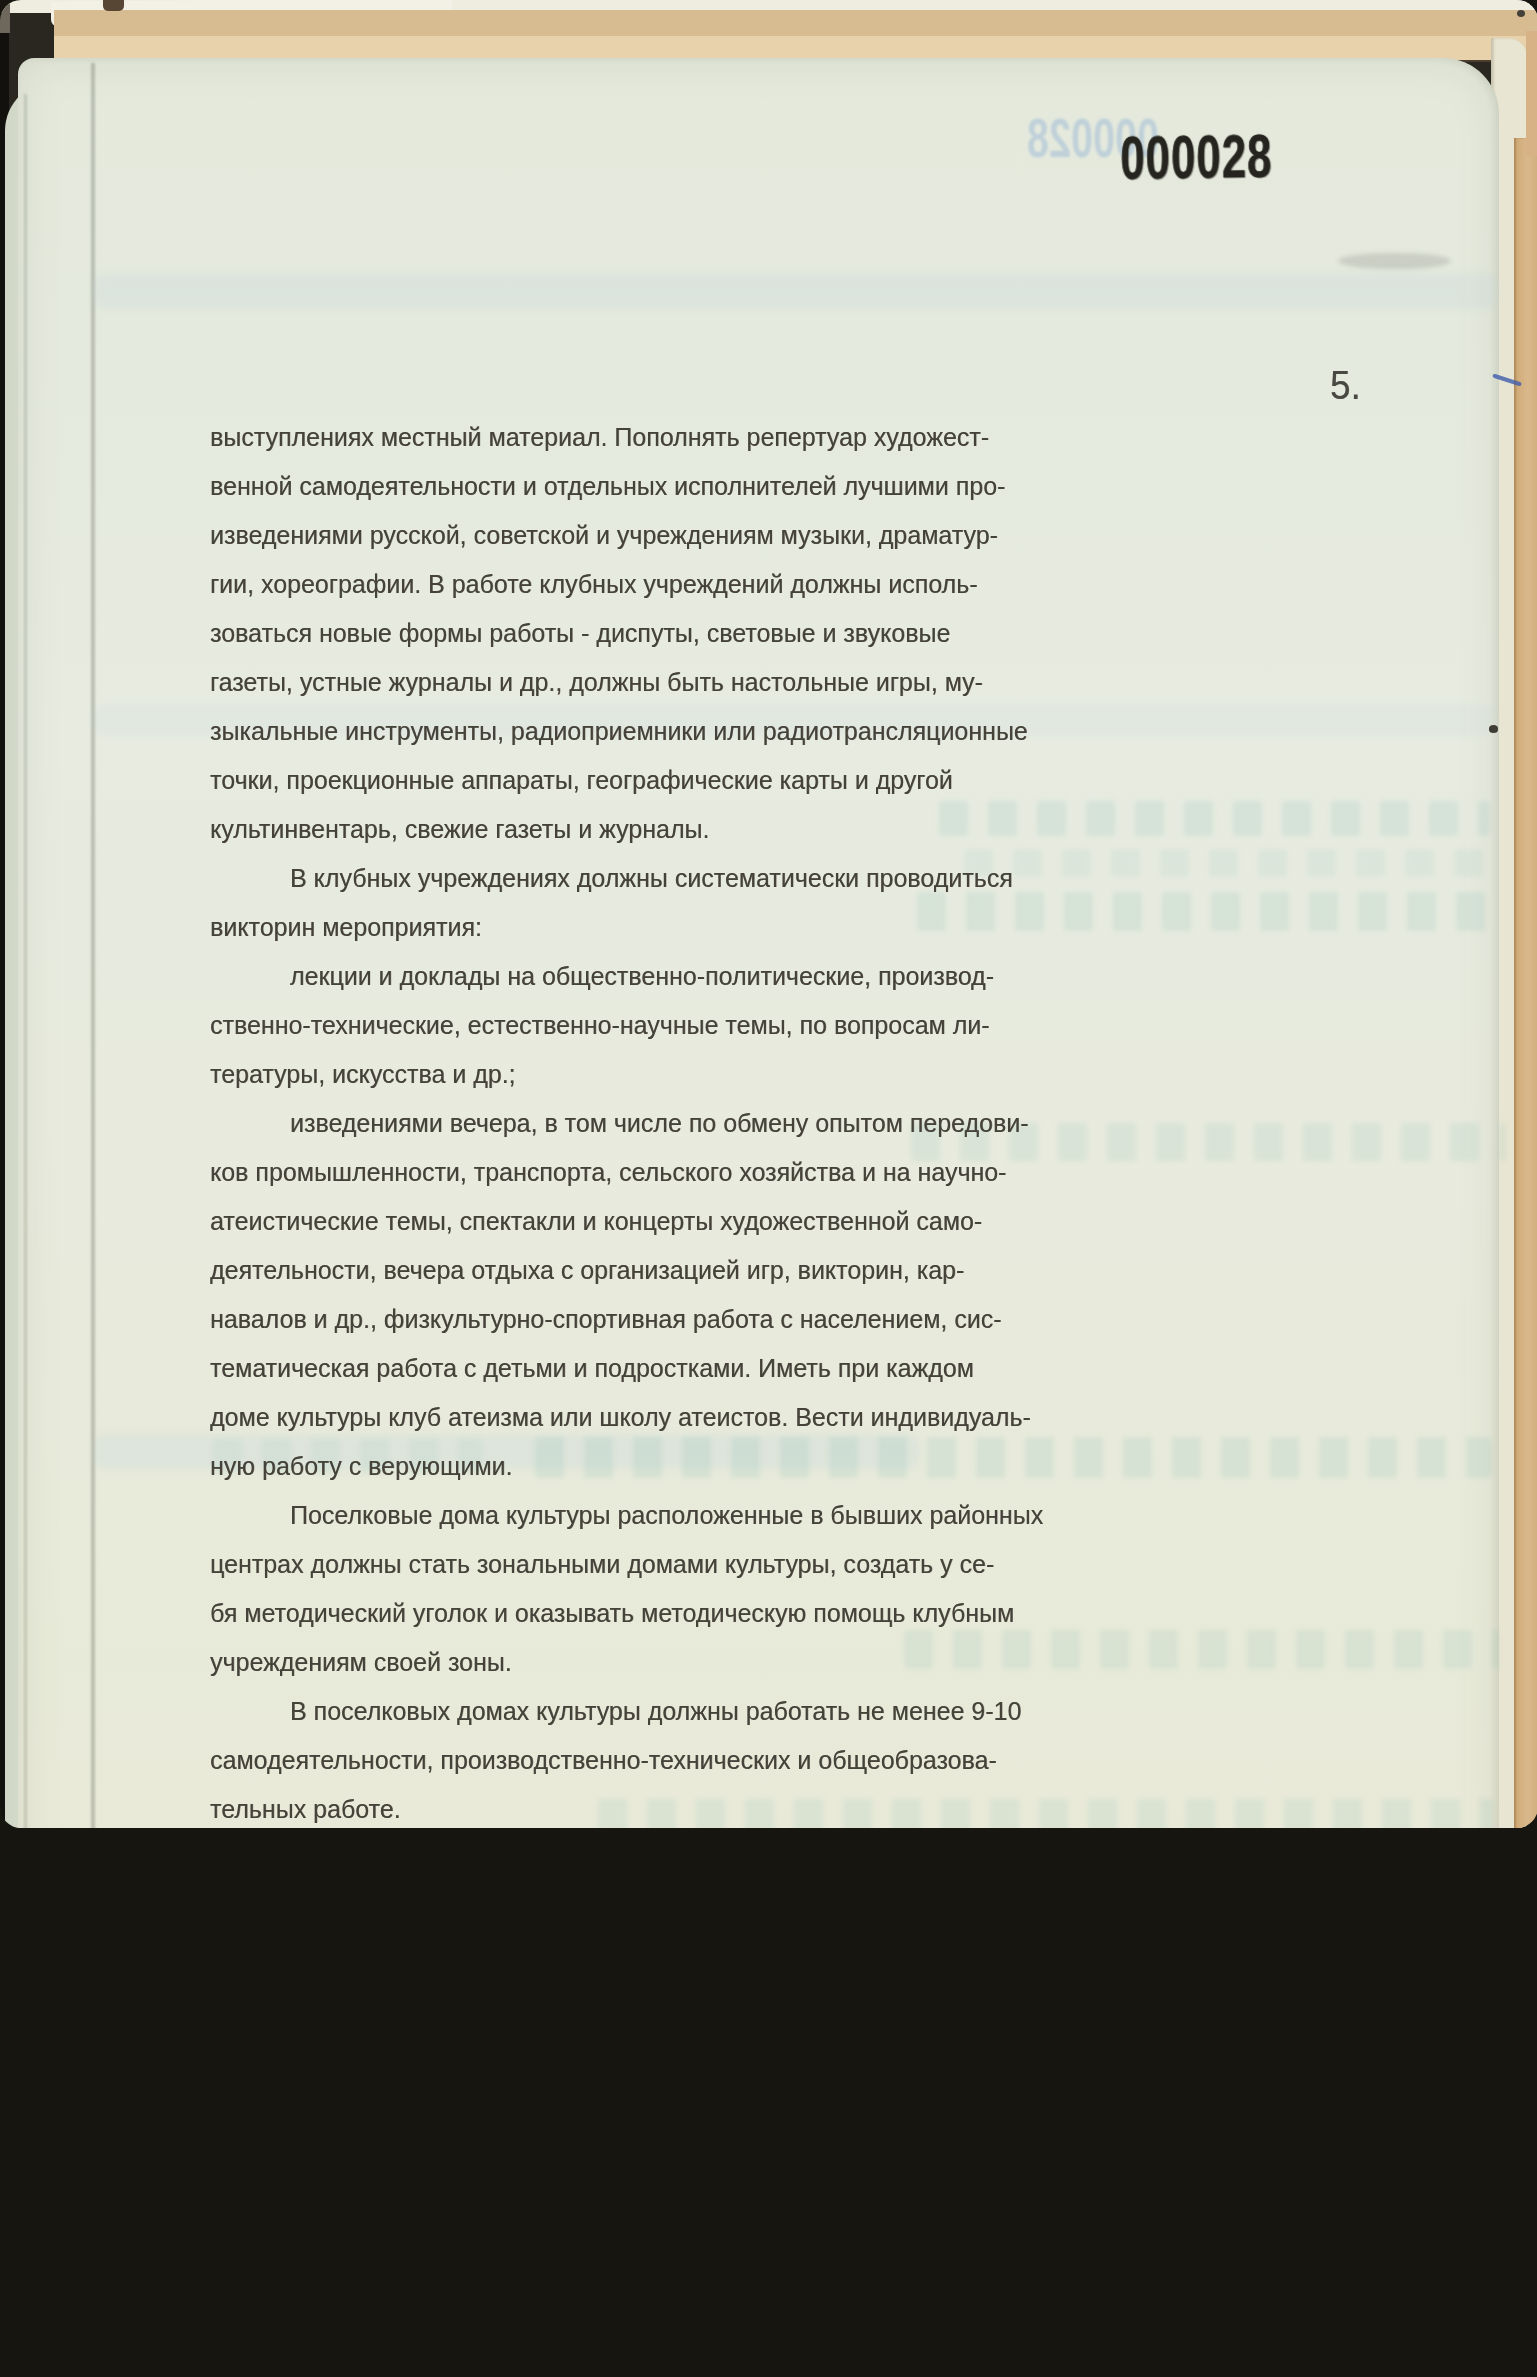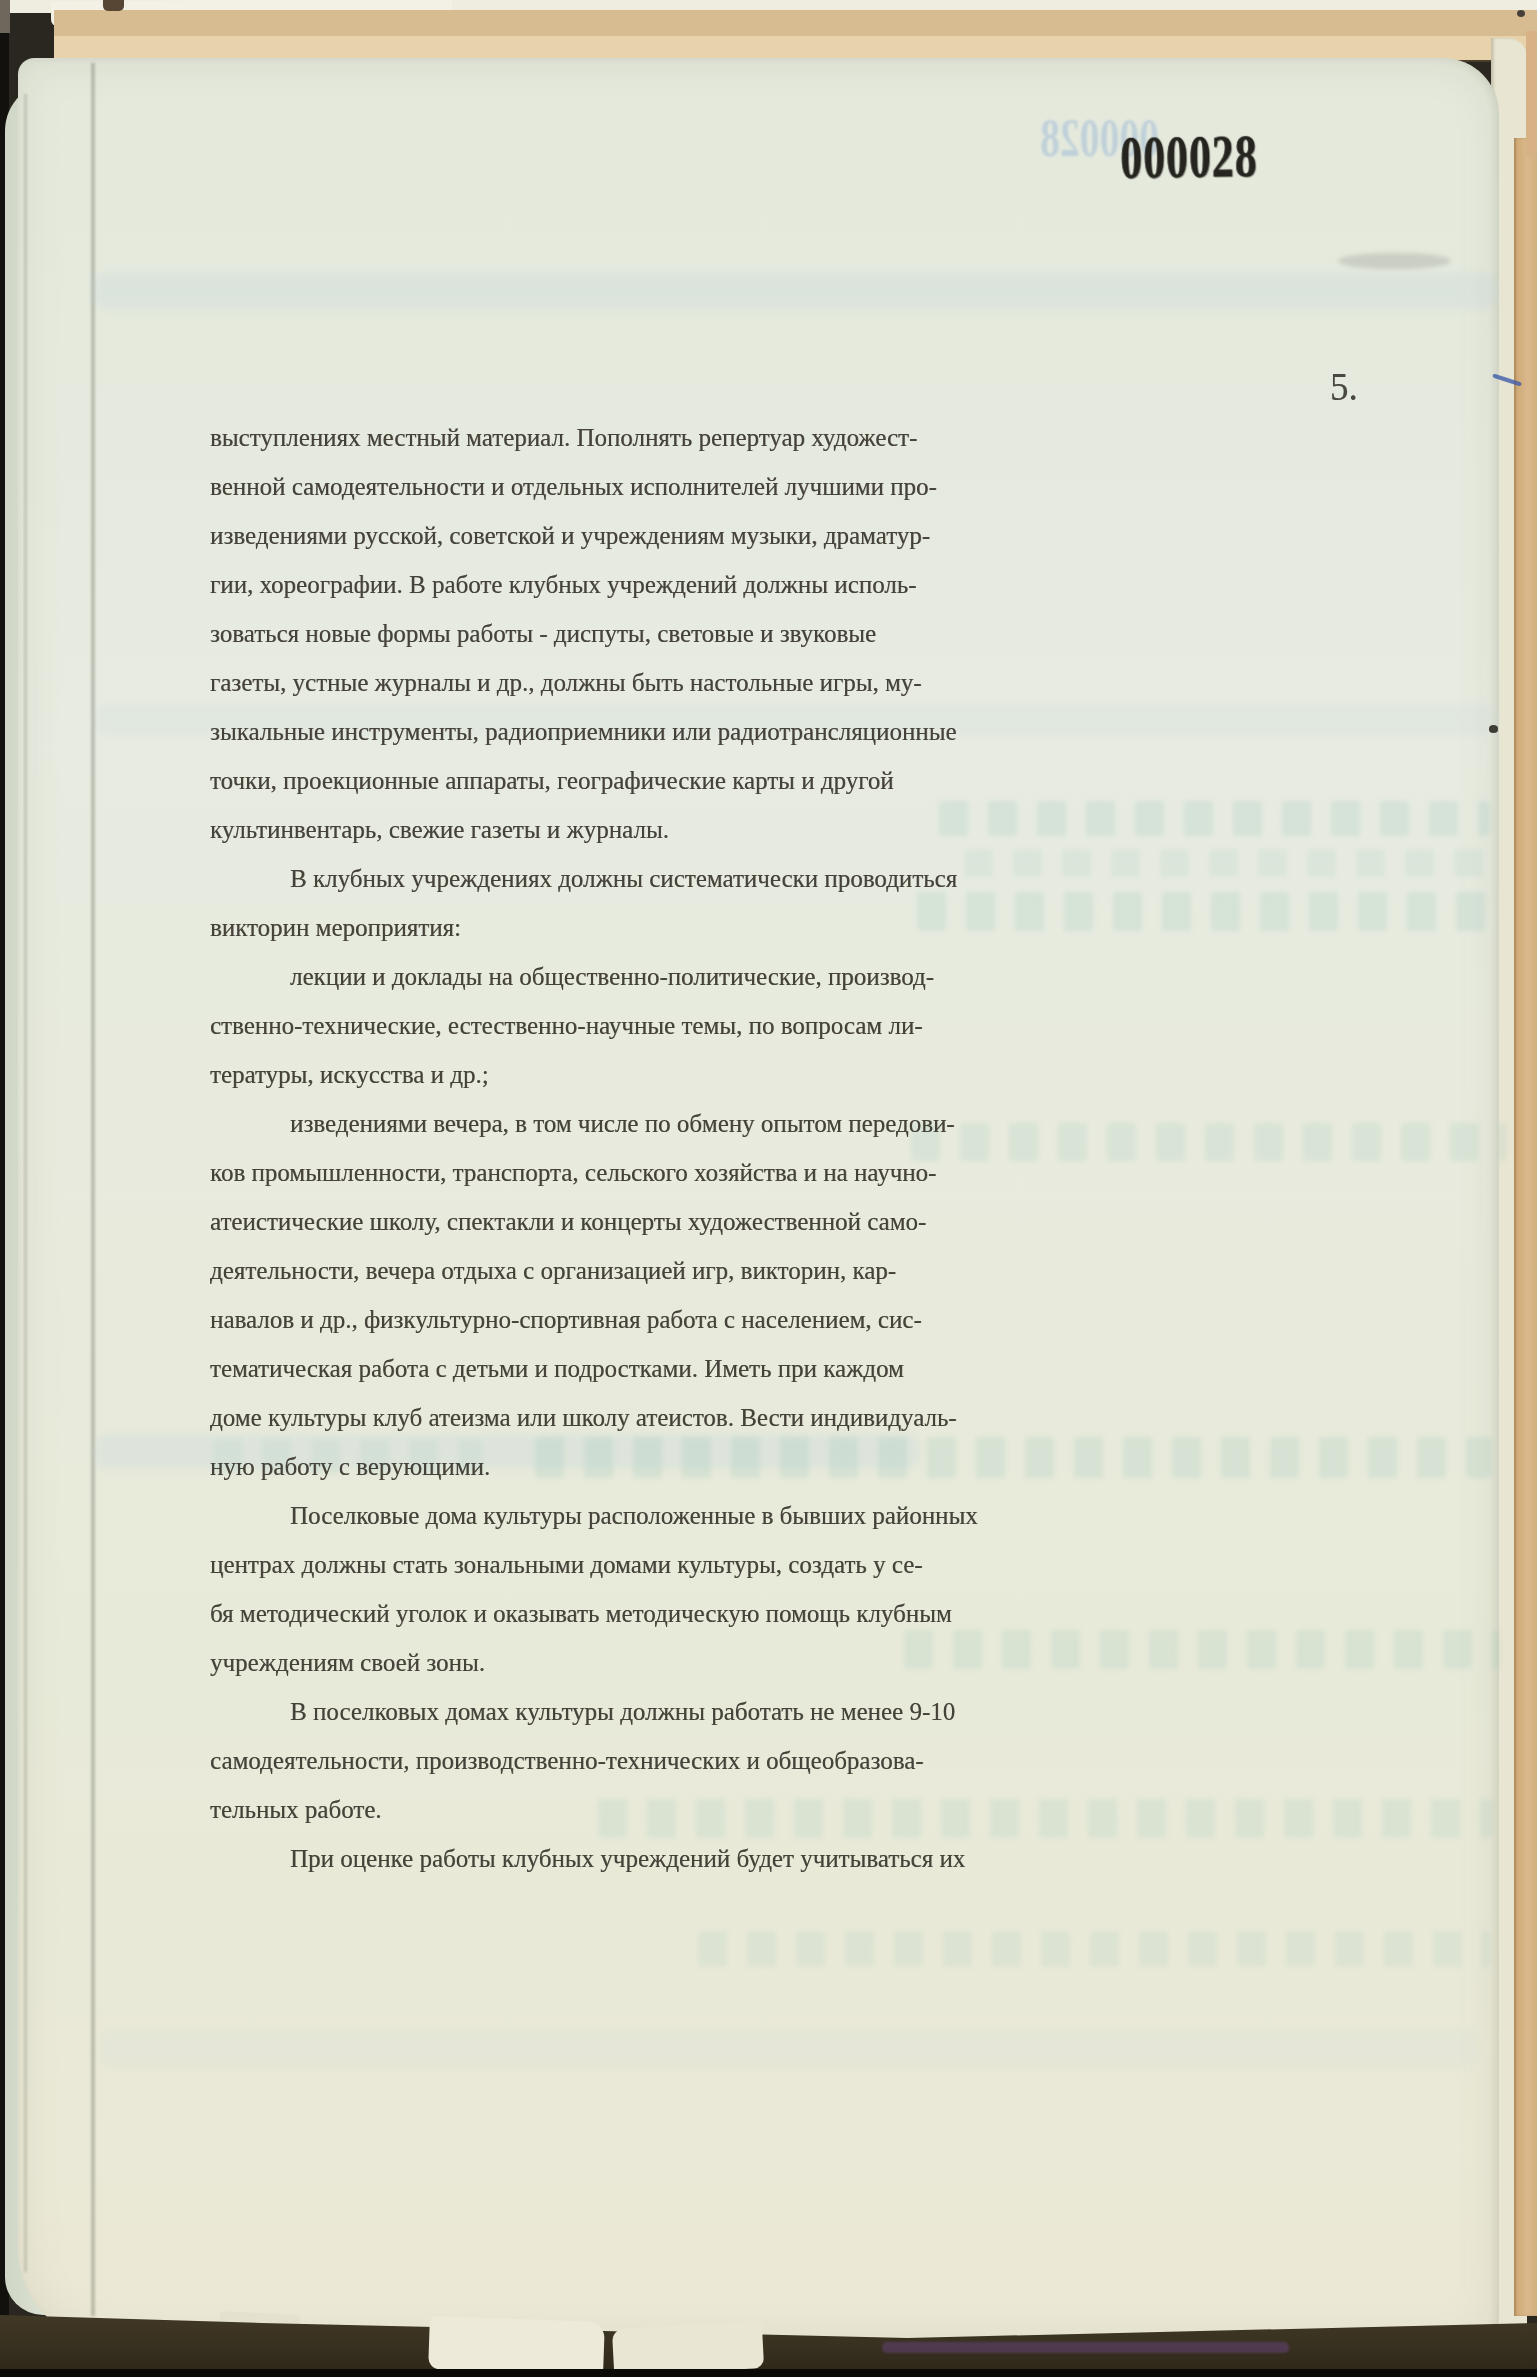--- a/index.html
+++ b/index.html
@@ -1,21 +1,22 @@
 <!DOCTYPE html>
 <html style="font-size:10px"><head>
 <meta charset="utf-8">
 <style>
   html, body { margin: 0; padding: 0; background: #17150f; }
   #scan {
     position: relative;
-    width: 1538px; height: 2377px;
+    width: 1538px; height: 1828px;
     overflow: hidden;
     background: #2a2620;
-    font-family: Liberation Serif, serif;
+    font-family: Liberation Sans, sans-serif;
+    border-radius: 21px;
   }
   .abs { position: absolute; }
 
   
   .left-black-edge { left:0; top:0; width:8.8px; height:2377px; background:#13110e; }
   .left-under-pages { left:5px; top:81px; width:103px; height:2234px;
     background:linear-gradient(90deg,#cfd6c6 0%,#dde3d4 45%,#d6ddcd 100%);
     border-radius:50px 0 0 38px; }
   .left-shadow-line-outer { left:24px; top:94px; width:3.1px; height:2178px;
     background:rgba(60,70,55,.18); filter:blur(1.3px); }
@@ -148,21 +149,21 @@
     <div class="line">зыкальные инструменты, радиоприемники или радиотрансляционные</div>
     <div class="line">точки, проекционные аппараты, географические карты и другой</div>
     <div class="line">культинвентарь, свежие газеты и журналы.</div>
     <div class="line indent">В клубных учреждениях должны систематически проводиться</div>
     <div class="line">викторин мероприятия:</div>
     <div class="line indent">лекции и доклады на общественно-политические, производ-</div>
     <div class="line">ственно-технические, естественно-научные темы, по вопросам ли-</div>
     <div class="line">тературы, искусства и др.;</div>
     <div class="line indent">изведениями вечера, в том числе по обмену опытом передови-</div>
     <div class="line">ков промышленности, транспорта, сельского хозяйства и на научно-</div>
-    <div class="line">атеистические школу, спектакли и концерты художественной само-</div>
+    <div class="line">атеистические темы, спектакли и концерты художественной само-</div>
     <div class="line">деятельности, вечера отдыха с организацией игр, викторин, кар-</div>
     <div class="line">навалов и др., физкультурно-спортивная работа с населением, сис-</div>
     <div class="line">тематическая работа с детьми и подростками. Иметь при каждом</div>
     <div class="line">доме культуры клуб атеизма или школу атеистов. Вести индивидуаль-</div>
     <div class="line">ную работу с верующими.</div>
     <div class="line indent">Поселковые дома культуры расположенные в бывших районных</div>
     <div class="line">центрах должны стать зональными домами культуры, создать у се-</div>
     <div class="line">бя методический уголок и оказывать методическую помощь клубным</div>
     <div class="line">учреждениям своей зоны.</div>
     <div class="line indent">В поселковых домах культуры должны работать не менее 9-10</div>

